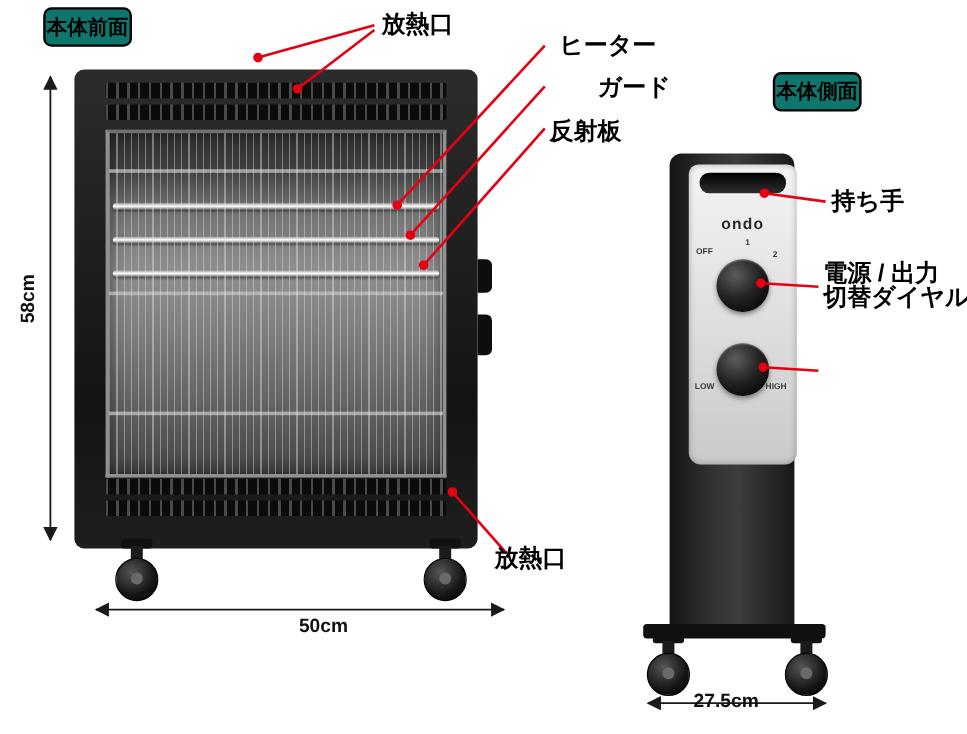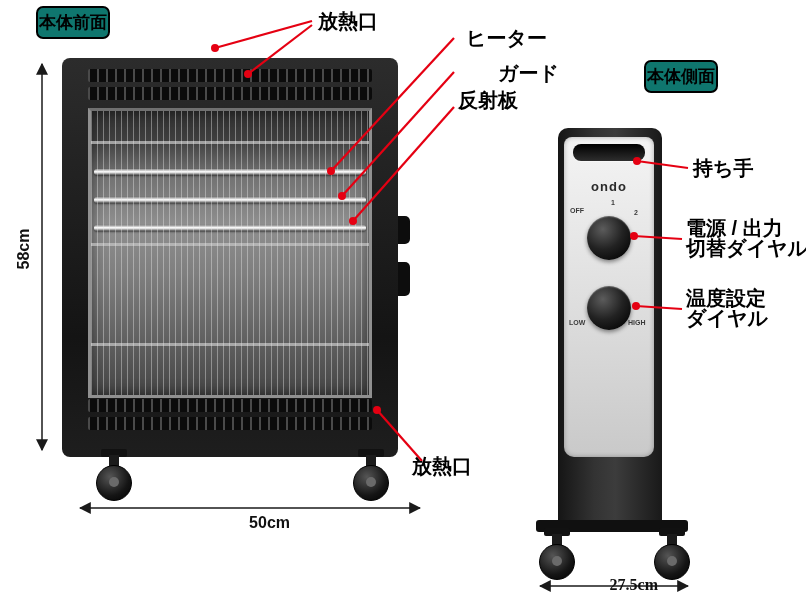--- a/index.html
+++ b/index.html
@@ -35,21 +35,21 @@
   .caster .mount{position:absolute;left:50%;transform:translateX(-50%);top:0;width:26px;height:8px;background:#111;border-radius:2px;}
   .caster .stem{position:absolute;left:50%;transform:translateX(-50%);top:6px;width:10px;height:11px;background:#1b1b1b;}
   .caster .wheel{position:absolute;left:50%;transform:translateX(-50%);top:16px;width:34px;height:34px;border-radius:50%;
     background:radial-gradient(circle at 38% 32%,#555,#151515 60%,#000);border:1px solid #000;}
   .caster .hub{position:absolute;left:50%;top:28px;transform:translateX(-50%);width:10px;height:10px;border-radius:50%;background:#6a6a6a;}
 
   
   .side-body{position:absolute;left:558px;top:128px;width:104px;height:398px;
     background:linear-gradient(90deg,#151515,#333 35%,#3c3c3c 55%,#191919);
     border-radius:10px 10px 4px 4px;z-index:1;}
-  .side-panel{position:absolute;left:6px;top:9px;width:90px;height:320px;
+  .side-panel{position:absolute;left:16px;top:9px;width:90px;height:250px;
     background:linear-gradient(180deg,#f4f4f4,#dddddd 55%,#c9c9c9);
     border-radius:8px 8px 10px 10px;box-shadow:inset 0 0 5px rgba(0,0,0,.3);}
   .handle-slot{position:absolute;left:9px;top:7px;width:72px;height:17px;
     background:linear-gradient(180deg,#000,#2e2e2e);border-radius:8px;box-shadow:0 1px 1px rgba(255,255,255,.5);}
   .brand{position:absolute;left:0;top:42px;width:100%;text-align:center;
     font-size:13px;font-weight:700;letter-spacing:1px;color:#2a2a2a;}
   .dial{position:absolute;left:23px;width:44px;height:44px;border-radius:50%;
     background:radial-gradient(circle at 36% 30%,#5c5c5c,#222 48%,#080808 82%);
     box-shadow:0 2px 4px rgba(0,0,0,.45),inset 0 1px 1px rgba(255,255,255,.25);}
   .dial-power{top:79px;}
@@ -158,29 +158,25 @@
       <circle cx="636" cy="306" r="4" stroke="none"></circle>
     </g>
   </svg>
 
   <div class="badge" style="left:36px;top:6px;">本体前面</div>
   <div class="badge" style="left:644px;top:60px;">本体側面</div>
 
   <div class="label" style="left:318px;top:11px;">放熱口</div>
   <div class="label" style="left:466px;top:28px;">ヒーター</div>
   <div class="label" style="left:458px;top:63px;margin-left:40px;">ガード</div>
-  <div class="label" style="left:458px;top:90px;">反射板</div>
+  <div class="label" style="left:458px;top:100px;">反射板</div>
   <div class="label" style="left:412px;top:456px;">放熱口</div>
   <div class="label" style="left:693px;top:158px;">持ち手</div>
   <div class="label" style="left:686px;top:218px;">
     <div>電源 / 出力</div>
     <div>切替ダイヤル</div>
   </div>
-  <div class="label" style="left:686px;top:288px;">
-    <div>温度設定</div>
-    <div>ダイヤル</div>
-  </div>
 
   <div class="dim" style="left:0px;top:240px;width:48px;text-align:center;transform:rotate(-90deg);">58cm</div>
   <div class="dim" style="left:210px;top:514px;width:80px;text-align:right;">50cm</div>
-  <div class="dim" style="left:578px;top:576px;width:80px;text-align:right;font-family:Liberation Serif, serif;">27.5cm</div>
+  <div class="dim" style="left:578px;top:576px;width:80px;text-align:left;">27.5cm</div>
 
 </div>
 
 </body></html>

